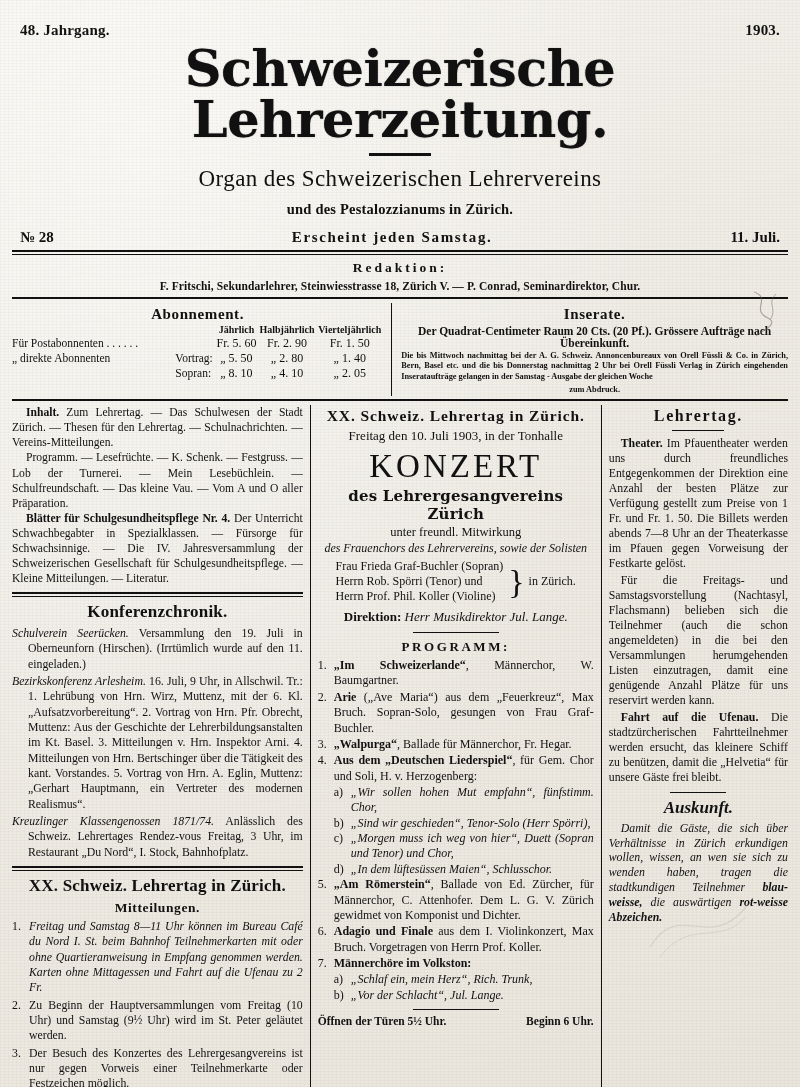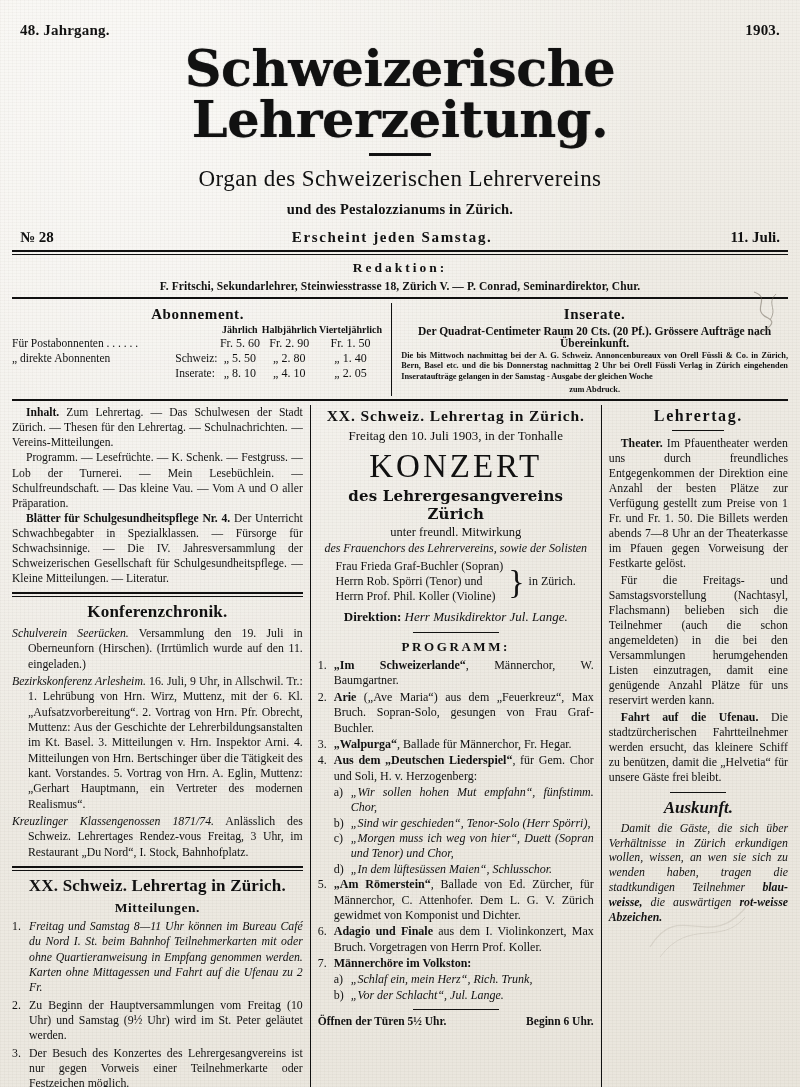--- a/index.html
+++ b/index.html
@@ -210,27 +210,27 @@
         </tr>
         <tr>
           <td class="abo-lbl">Für Postabonnenten  .  .  .  .  .  .</td>
           <td></td>
           <td class="abo-num">Fr. 5. 60</td>
           <td class="abo-num">Fr. 2. 90</td>
           <td class="abo-num">Fr. 1. 50</td>
         </tr>
         <tr>
           <td class="abo-lbl" rowspan="2">„   direkte Abonnenten</td>
-          <td class="brace-cell">Schweiz:</td>
+          <td class="brace-cell">Vortrag:</td>
           <td class="abo-num">„   5. 50</td>
           <td class="abo-num">„   2. 80</td>
           <td class="abo-num">„   1. 40</td>
         </tr>
         <tr>
-          <td class="brace-cell">Inserate:</td>
+          <td class="brace-cell">Sopran:</td>
           <td class="abo-num">„   8. 10</td>
           <td class="abo-num">„   4. 10</td>
           <td class="abo-num">„   2. 05</td>
         </tr>
       </tbody>
         </table>
     </div>
     <div class="abo-right">
       <div class="blockhead">Inserate.</div>
       <div class="ins-line1">Der Quadrat-Centimeter Raum 20 Cts. (20 Pf.).  Grössere Aufträge nach Übereinkunft.</div>

